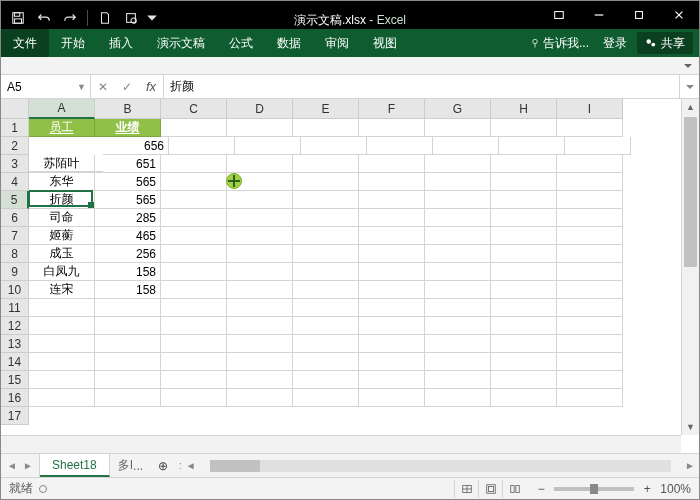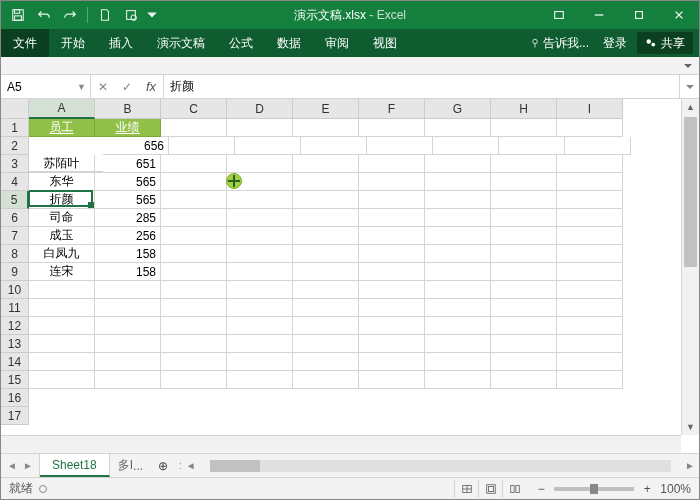--- a/index.html
+++ b/index.html
@@ -1,17 +1,17 @@
 <!DOCTYPE html>
 <html><head>
 <meta charset="utf-8">
 <style>
 *{box-sizing:border-box;margin:0;padding:0;font-family:"Microsoft YaHei",Arial,sans-serif;font-size:12px;-webkit-user-select:none;user-select:none}
 body{background:#fff;width:700px;height:500px;overflow:hidden;display:flex;flex-direction:column;border:1px solid #888}
-.titlebar{background:#15803d;height:28px;display:flex;align-items:center;color:#fff;position:relative}
+.titlebar{background:#000000;height:28px;display:flex;align-items:flex-end;color:#fff;position:relative}
 .qat{display:flex;align-items:center;gap:4px;padding:0 6px}
 .qat-btn{width:22px;height:22px;display:flex;align-items:center;justify-content:center;color:#fff;opacity:.9}
 .qat-btn svg{width:14px;height:14px}
 .qat-sep{width:1px;height:16px;background:rgba(255,255,255,.3);margin:0 2px}
 .title{position:absolute;left:50%;transform:translateX(-50%);font-size:12px;color:#fff}
 .title .dim{color:#c8e0cf}
 .winbtns{margin-left:auto;display:flex}
 .winbtn{width:40px;height:28px;display:flex;align-items:center;justify-content:center;color:#fff}
 .winbtn svg{width:12px;height:12px}
 .ribbon-tabs{background:#0e5c2f;height:28px;display:flex;align-items:stretch;color:#fff}
@@ -228,21 +228,21 @@
       <div class="row-h">13</div>
       <div class="row-h">14</div>
       <div class="row-h">15</div>
       <div class="row-h">16</div>
       <div class="row-h">17</div>
     </div>
   <div class="cells" id="cells">
 
   <div class="row">
         <div class="cell hdr" style="width: 66px;">员工</div>
-        <div class="cell hdr" style="width: 66px;">业绩</div>
+        <div class="cell hdr" style="width: 66px; font-weight: bold;">业绩</div>
         <div class="cell txt" style="width: 66px;"></div>
         <div class="cell txt" style="width: 66px;"></div>
         <div class="cell txt" style="width: 66px;"></div>
         <div class="cell txt" style="width: 66px;"></div>
         <div class="cell txt" style="width: 66px;"></div>
         <div class="cell txt" style="width: 66px;"></div>
         <div class="cell txt" style="width: 66px;"></div>
       </div>
       <div class="row">
         <div class="cell txt" style="width: 74px; margin-top: 34px;">燕池悟</div>
@@ -284,20 +284,31 @@
         <div class="cell txt" style="width: 66px;"></div>
         <div class="cell txt" style="width: 66px;"></div>
         <div class="cell txt" style="width: 66px;"></div>
         <div class="cell txt" style="width: 66px;"></div>
         <div class="cell txt" style="width: 66px;"></div>
         <div class="cell txt" style="width: 66px;"></div>
       </div>
       <div class="row">
         <div class="cell txt" style="width: 66px;">司命</div>
         <div class="cell num" style="width: 66px;">285</div>
+        <div class="cell txt" style="width: 66px;"></div>
+        <div class="cell txt" style="width: 66px;"></div>
+        <div class="cell txt" style="width: 66px;"></div>
+        <div class="cell txt" style="width: 66px;"></div>
+        <div class="cell txt" style="width: 66px;"></div>
+        <div class="cell txt" style="width: 66px;"></div>
+        <div class="cell txt" style="width: 66px;"></div>
+      </div>
+      <div class="row">
+        <div class="cell txt" style="width: 66px;">姬蘅</div>
+        <div class="cell num" style="width: 66px;">465</div>
         <div class="cell txt" style="width: 66px;"></div>
         <div class="cell txt" style="width: 66px;"></div>
         <div class="cell txt" style="width: 66px;"></div>
         <div class="cell txt" style="width: 66px;"></div>
         <div class="cell txt" style="width: 66px;"></div>
         <div class="cell txt" style="width: 66px;"></div>
         <div class="cell txt" style="width: 66px;"></div>
       </div>
       <div class="row">
         <div class="cell txt" style="width: 66px;">成玉</div>

